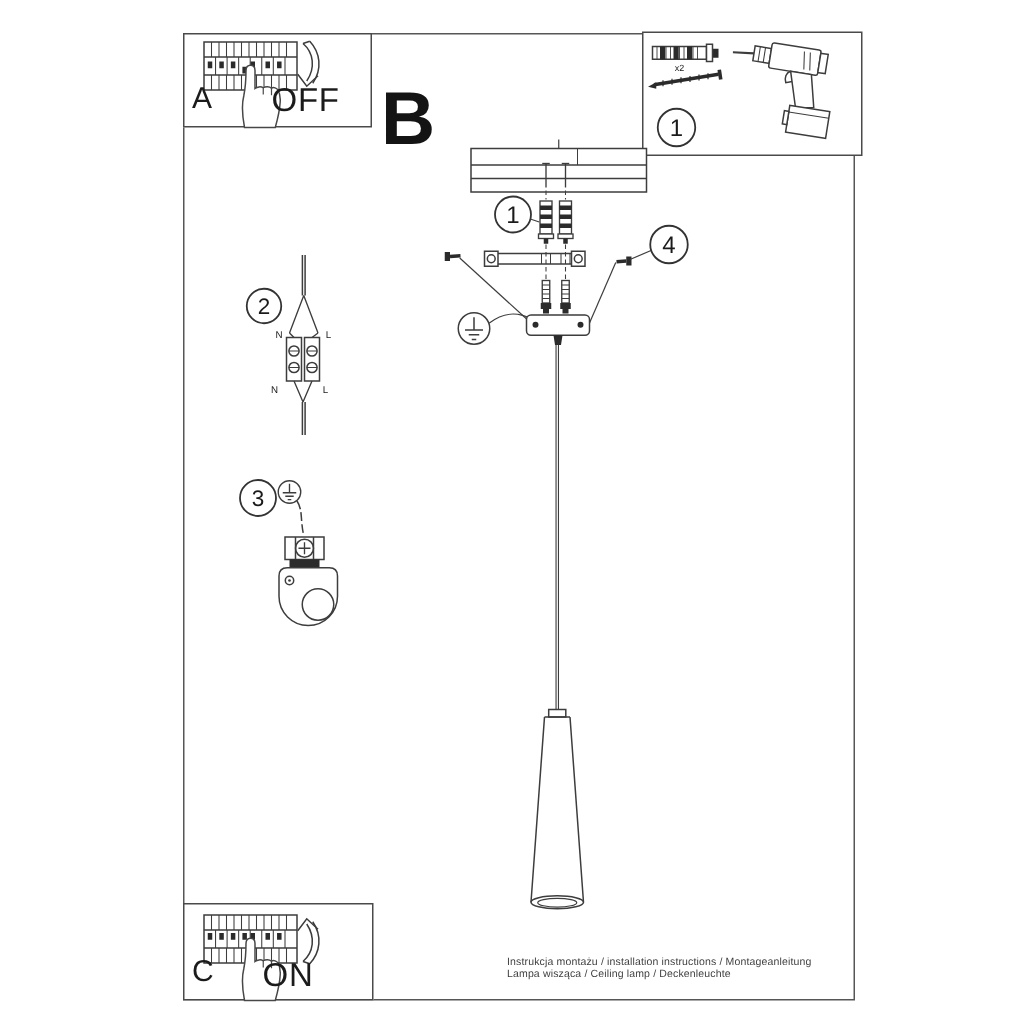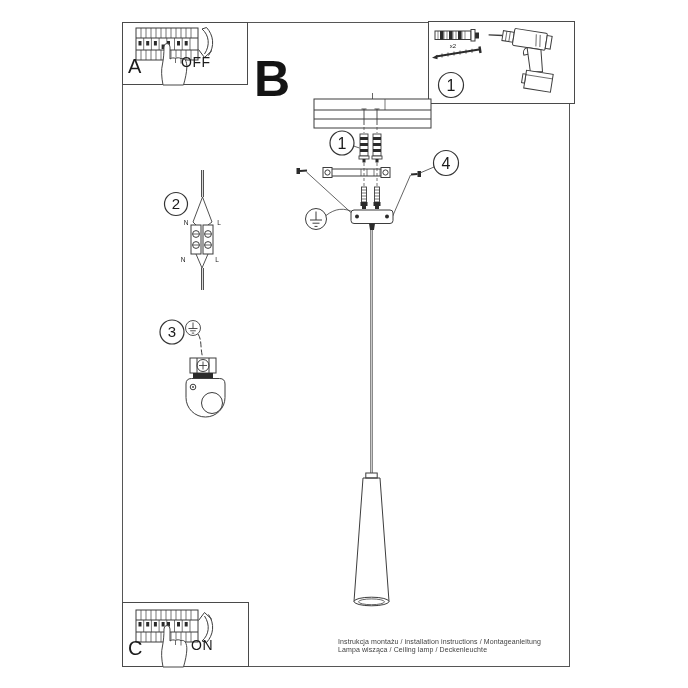--- a/index.html
+++ b/index.html
@@ -5,21 +5,21 @@
   * { margin:0; padding:0; box-sizing:border-box; }
   html,body { width:688px; height:688px; background:#fff;
               font-family:"Liberation Sans", sans-serif; color:#1b1b1b; }
   .canvas { position:relative; width:688px; height:688px; background:#fff; overflow:hidden; }
   .abs { position:absolute; }
   .frame { border:1px solid #565656; background:transparent; }
   .panel { border:1px solid #4a4a4a; background:#fff; }
   .lbl { position:absolute; color:#1b1b1b; white-space:nowrap; }
   .letterB { font-size:50px; font-weight:bold; color:#141414; line-height:1; }
   .panel-letter { font-size:20px; }
-  .switch-word { font-size:14px; letter-spacing:0.5px; }
+  .switch-word { font-size:22px; letter-spacing:0.5px; }
   .footer { font-size:7px; line-height:8.4px; color:#3f3f3f; letter-spacing:0.1px; }
   svg { position:absolute; display:block; }
   svg text { font-family:"Liberation Sans", sans-serif; fill:#1b1b1b; stroke:none; }
 </style>
 </head>
 <body>
 
 <div class="canvas">
 
   <div class="abs frame" style="left:122px; top:22px; width:448px; height:645px;"></div>
@@ -383,16 +383,16 @@
         <path d="M52.5,35.5 L52.5,40 M58,35.7 L58,40.5" fill="none" stroke-width="0.8"></path>
       </g>
       <g stroke="#3d3d3d" fill="none" stroke-width="1">
         <path d="M79,38 C86,32 87.5,22 81.5,13"></path>
         <path d="M83.5,39.5 C90.5,32 92,21 85.5,11.5"></path>
         <path d="M79,38 L83.5,39.5"></path>
         <polyline points="75.5,17.5 81.5,9.5 89,16.5"></polyline>
       </g>
     </svg>
     <span class="lbl panel-letter" style="left:5px; bottom:6px;">C</span>
-    <span class="lbl switch-word" style="left:68px; top:34px;text-align:center;">ON</span>
+    <span class="lbl switch-word" style="left:52px; top:34px;text-align:center;">ON</span>
   </div>
 
 </div>
 
 </body></html>

